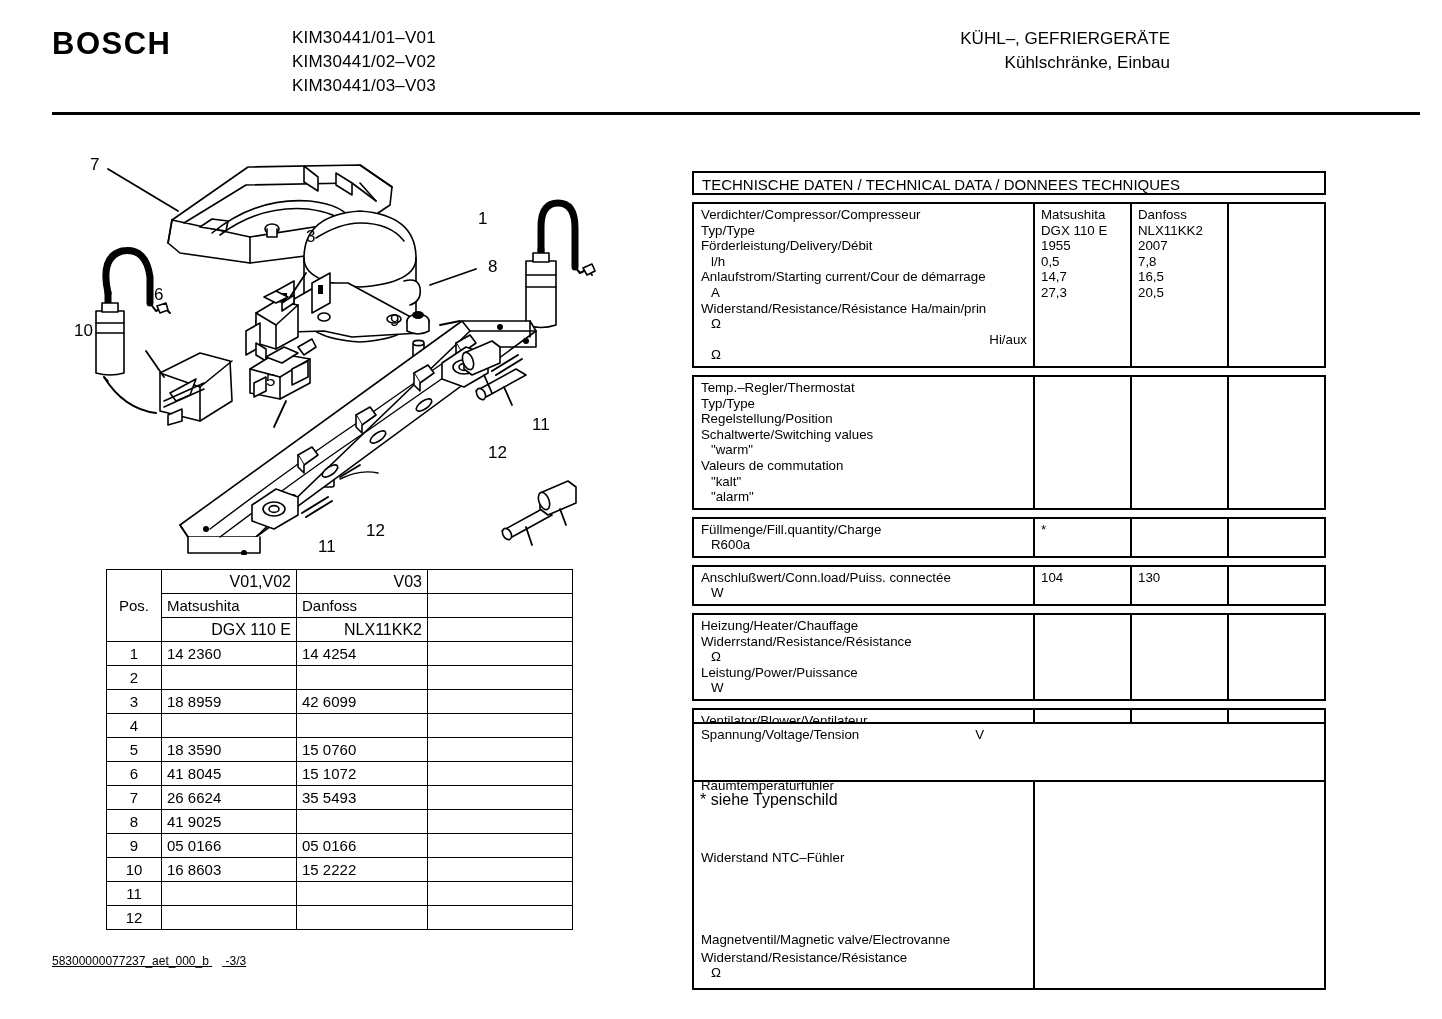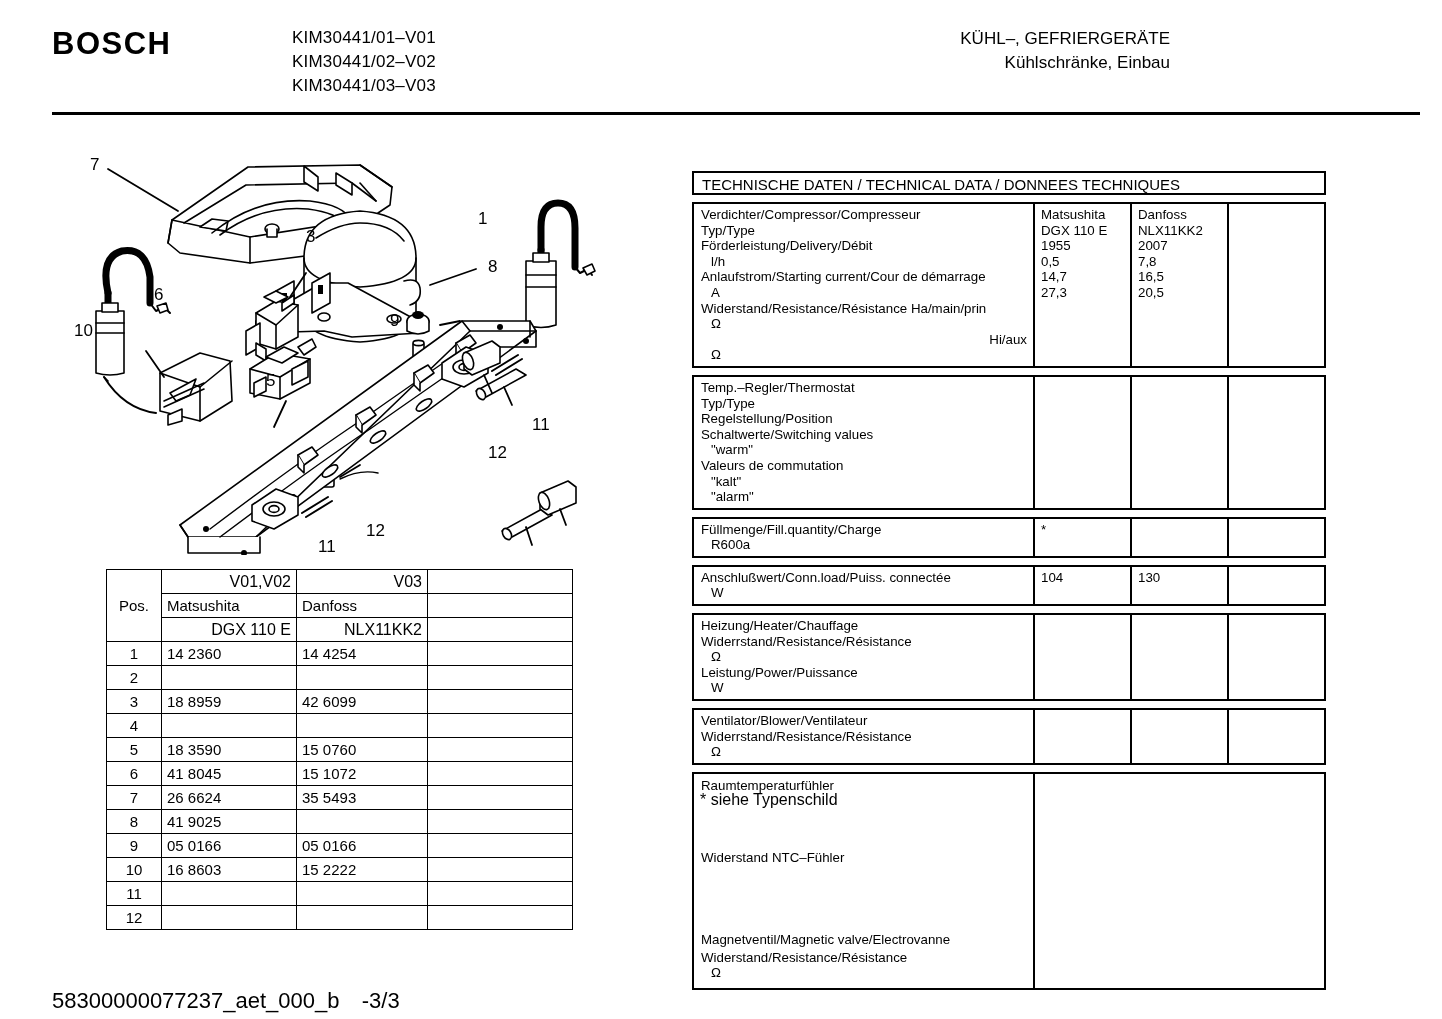--- a/index.html
+++ b/index.html
@@ -144,22 +144,23 @@
     box-sizing: border-box;
     background: #fff;
     font-size: 13.3px;
   }
   .overlap-box .inner { padding: 3px 7px; display:flex; }
   .overlap-box .unit { margin-left: auto; padding-right: 333px; }
 
   
   .footer {
     position: absolute;
-    left: 52px; top: 988px;
-    font-size: 22px;
+    left: 52px; top: 954px;
+    font-size: 12px;
+    text-decoration: underline;
   }
   svg { display: block; }
 </style>
 </head>
 <body>
 
 <div class="page">
 
   <div class="brand">BOSCH</div>
 
@@ -617,20 +618,26 @@
         <div class="ntc-l4">Magnetventil/Magnetic valve/Electrovanne</div>
         <div class="ntc-l5 lrow">
           <span class="txt">Widerstand/Resistance/Résistance</span>
           <span class="unit">Ω</span>
         </div>
       </div>
       <div class="td-col last">&nbsp;</div>
     </div>
   </div>
 
+  <div class="overlap-box">
+    <div class="inner">
+      <span>Spannung/Voltage/Tension</span>
+      <span class="unit">V</span>
+    </div>
+  </div>
 
   <div class="footnote">* siehe Typenschild</div>
 
   <div class="footer">
     <span>58300000077237_aet_000_b</span>
     <span style="display:inline-block;width:10px"></span>
     <span>-3/3</span>
   </div>
 
 </div>

